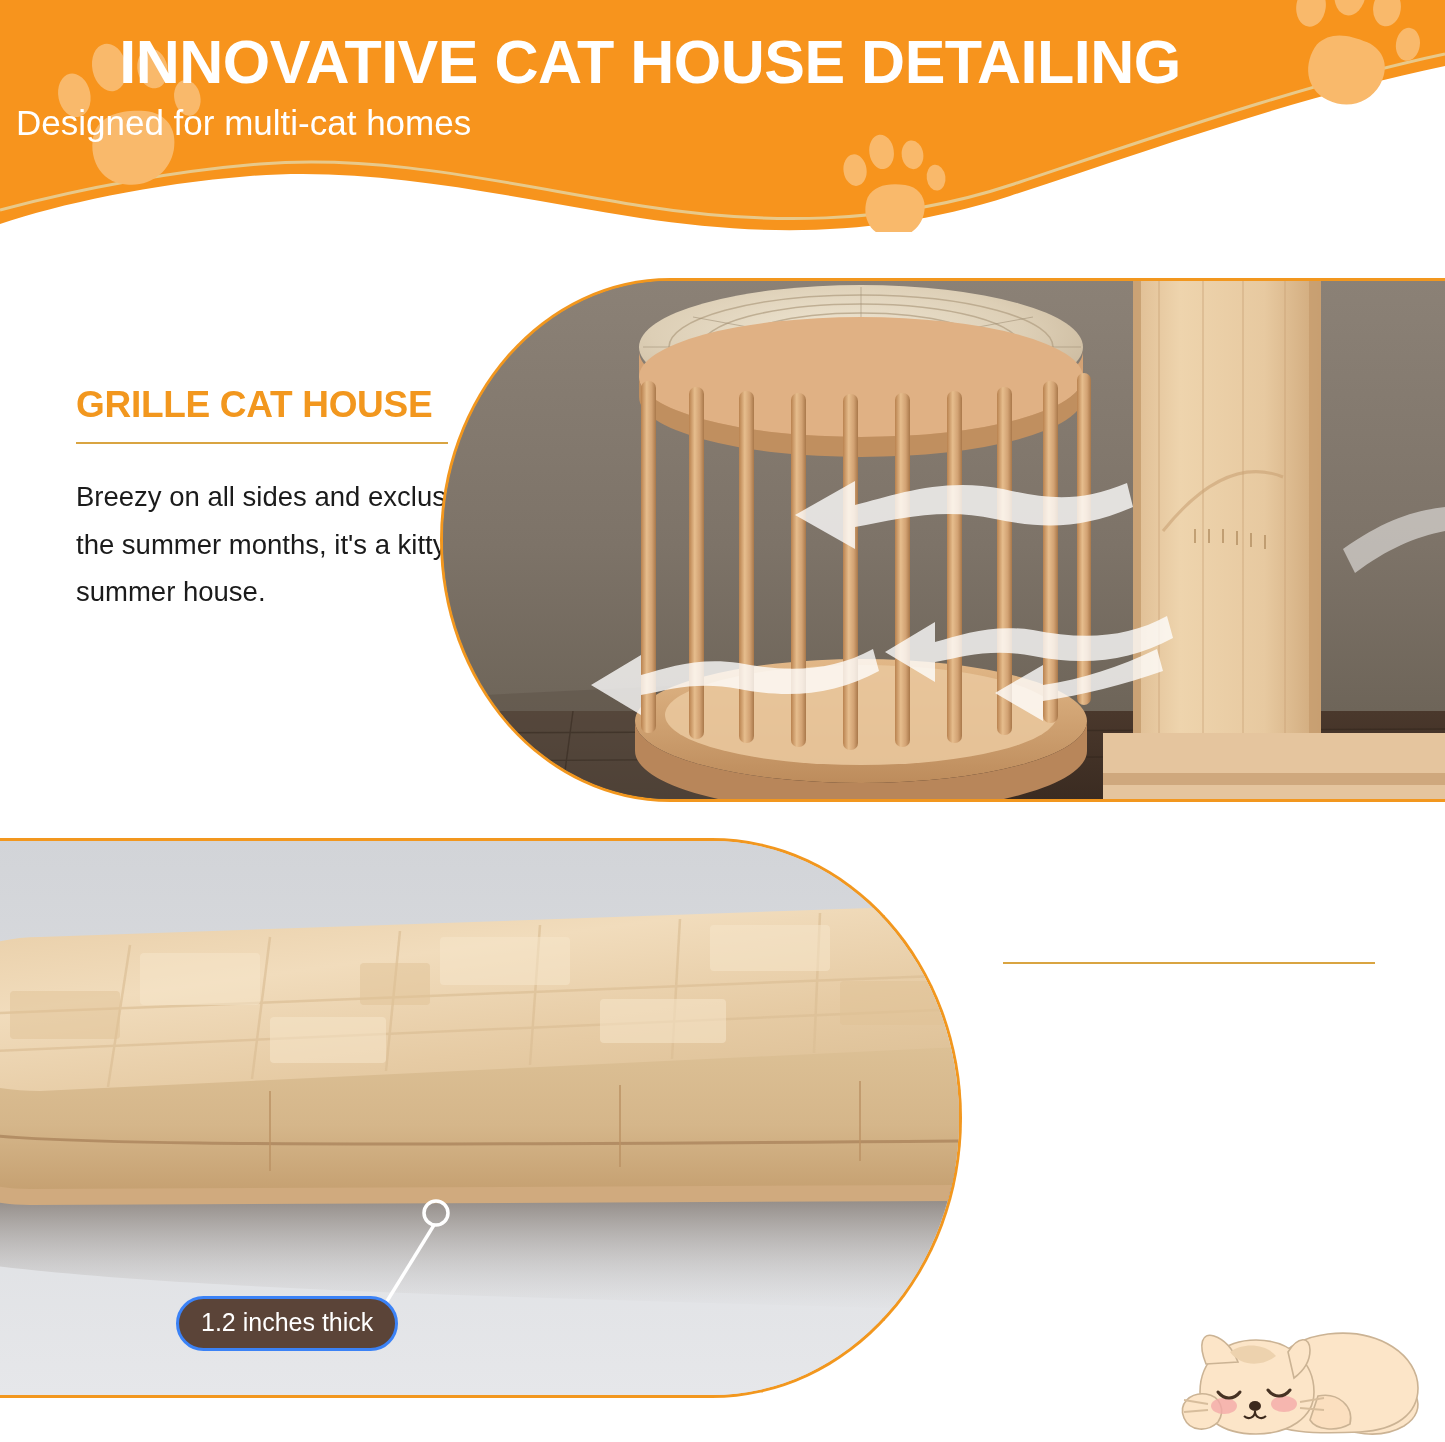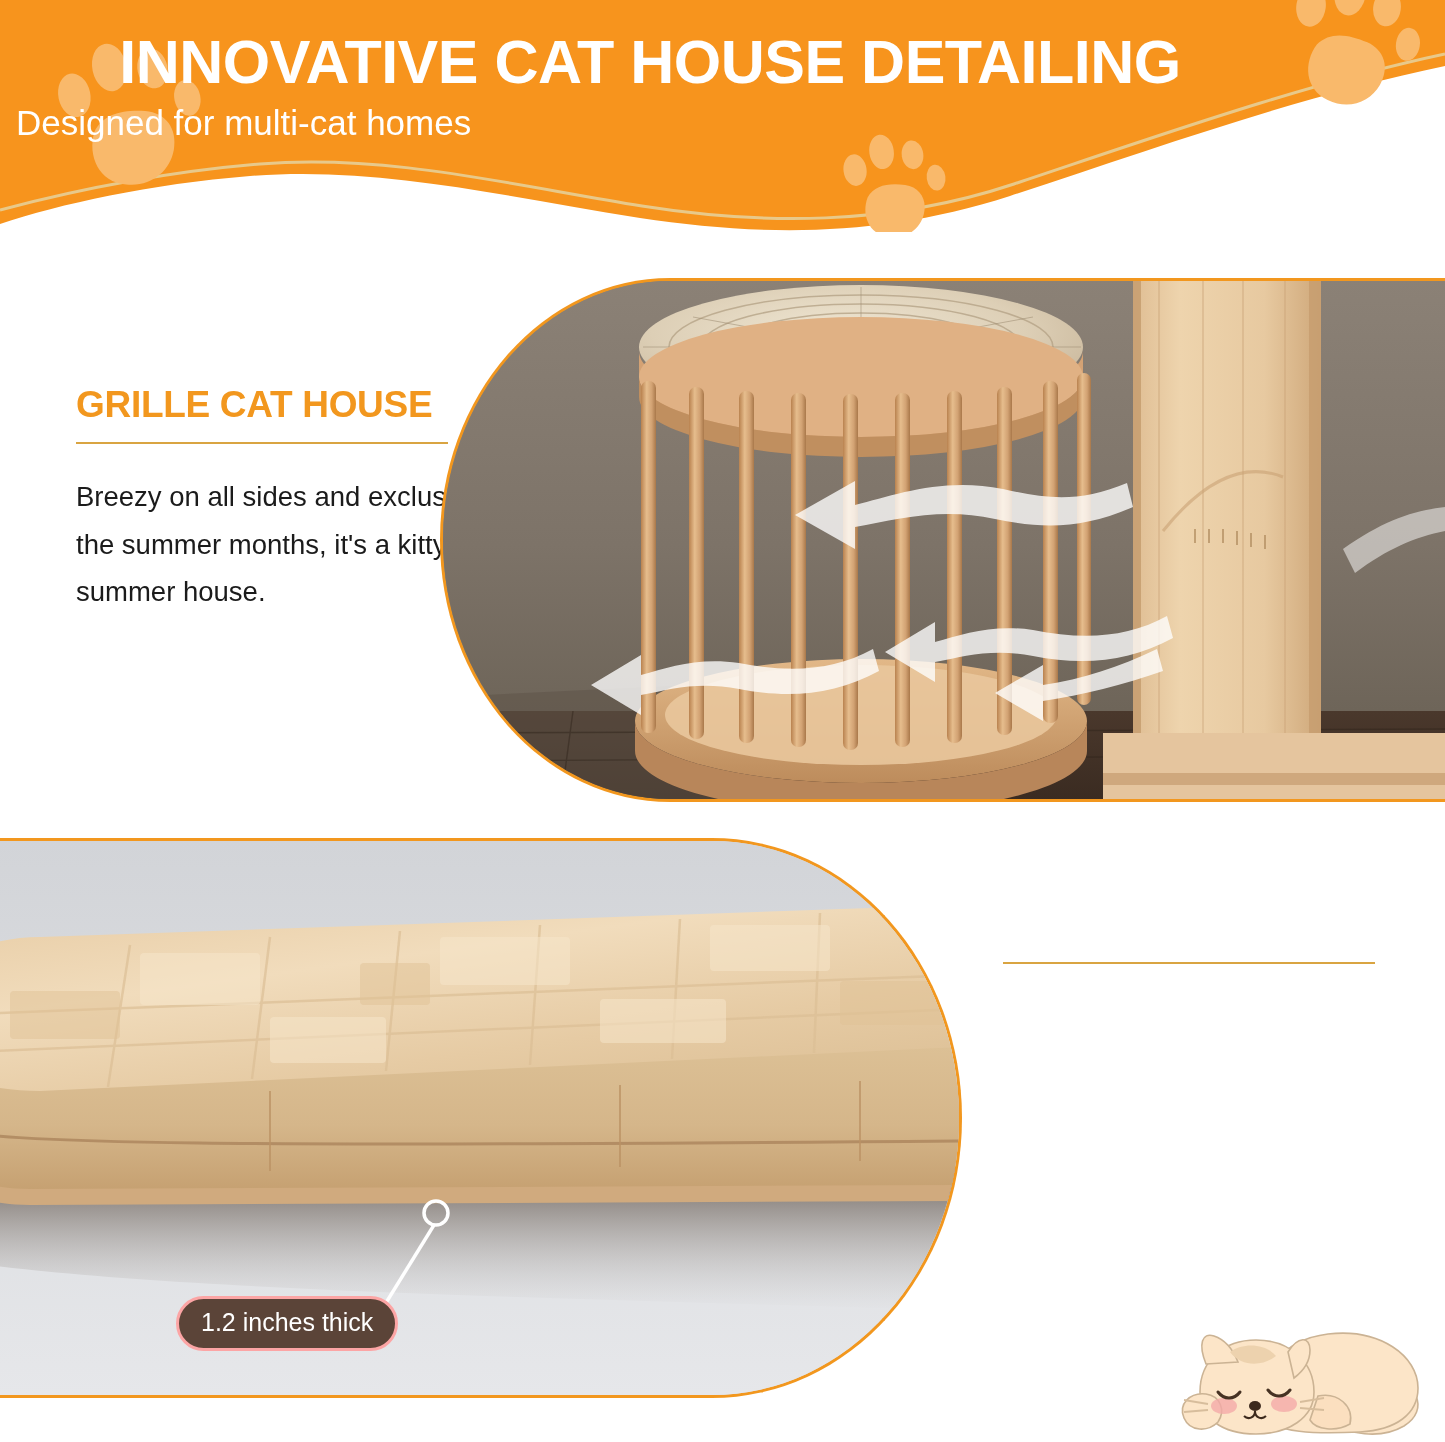--- a/index.html
+++ b/index.html
@@ -74,21 +74,21 @@
     overflow: hidden;
     background: #d9dadd;
   }
   .photo-bot-inner { position: absolute; inset: 0; }
 
   
   .callout-pill {
     position: absolute; left: 176px; top: 1296px;
     padding: 9px 22px 11px;
     background: #5b4438;
-    border: 3px solid #fca5a5;
+    border: 3px solid #3b82f6;
     border-radius: 30px;
     color: #ffffff;
     font-size: 25px;
     white-space: nowrap;
     z-index: 7;
   }
 
   
   .cat-art { position: absolute; left: 1168px; top: 1322px; width: 270px; height: 118px; z-index: 8; }
 </style>

